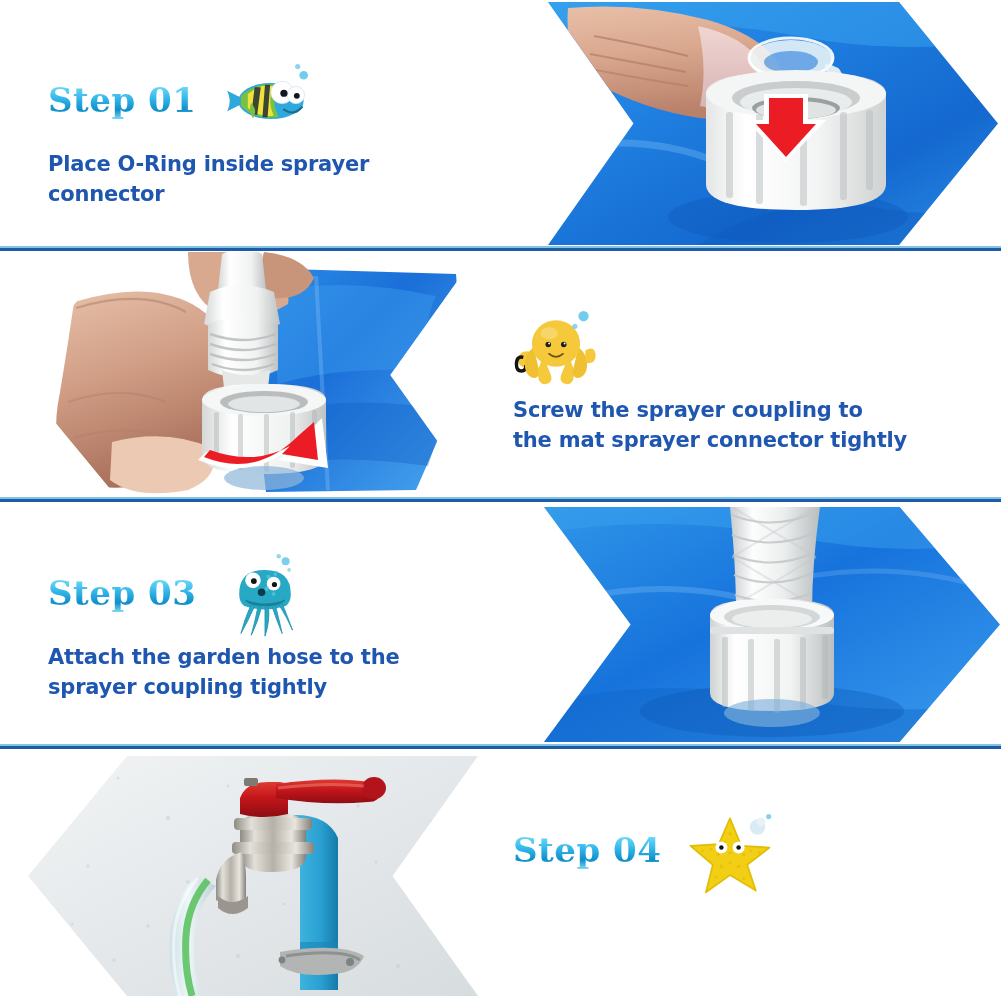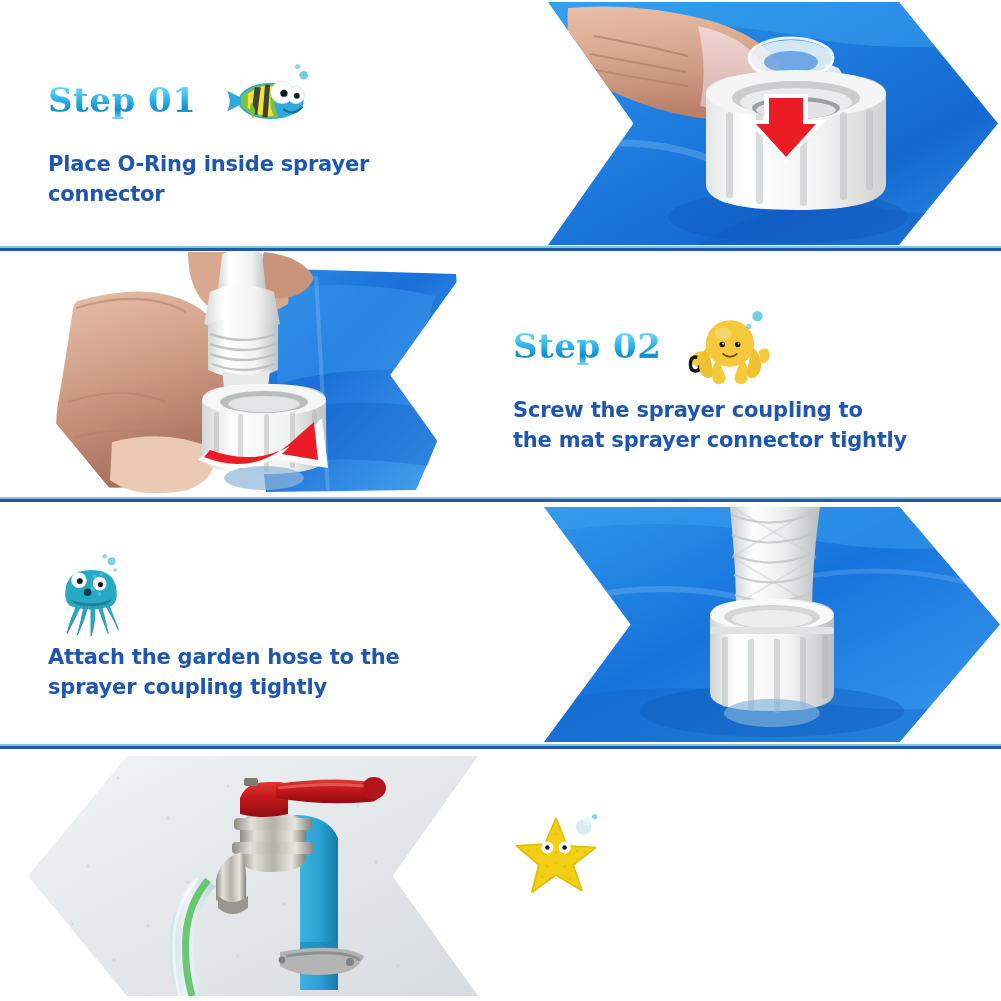--- a/index.html
+++ b/index.html
@@ -310,21 +310,20 @@
             <path d="M182 208 Q240 232 286 186 L306 166 L312 216 L262 208 L280 192 Q238 220 190 200 Z" fill="#ffffff"></path>
             <path d="M188 205 Q240 226 282 184 L298 170 L302 208 L266 202 L274 194 Q238 214 194 198 Z" fill="#ec1c24"></path>
           </g>
         </svg>
       </div>
     </div>
 
     <div class="text-block" style="left:505px; width:490px;">
       <div class="text-inner" style="top:52px;">
         <div class="step-head">
-          <span class="step-label">Step 02</span>
           <svg class="mascot" viewBox="0 0 100 100">
             <path d="M22 56 q-12 -4 -16 6 q-2 10 8 12 q6 0 6 -8 q0 -6 -4 -6" fill="#f5c93b"></path>
             <path d="M12 62 q-8 -2 -8 8 q0 8 6 8 q5 0 5 -7" fill="none" stroke="#141414" stroke-width="4"></path>
             <path d="M24 50 q-12 10 -10 24 q2 12 12 12 q6 -2 4 -10" fill="#f0c033"></path>
             <path d="M36 62 q-10 14 -6 26 q4 8 12 4 q5 -4 1 -12" fill="#f5c93b"></path>
             <path d="M64 62 q10 14 6 26 q-4 8 -12 4 q-5 -4 -1 -12" fill="#f5c93b"></path>
             <path d="M76 50 q12 10 10 24 q-2 12 -12 12 q-6 -2 -4 -10" fill="#f0c033"></path>
             <path d="M84 54 q10 -6 12 4 q1 10 -8 11 q-5 -1 -4 -8" fill="#f5c93b"></path>
             <ellipse cx="50" cy="46" rx="28" ry="27" fill="#f5c93b"></ellipse>
             <ellipse cx="42" cy="34" rx="10" ry="7" fill="#f8dc7e" opacity="0.7"></ellipse>
@@ -346,20 +345,21 @@
   <div class="divider div-2">
     <div class="lite"></div>
       <div class="dark"></div>
   </div>
 
   <div class="step-row row-3">
 
     <div class="text-block" style="left:40px; width:450px;">
       <div class="text-inner" style="top:48px;">
         <div class="step-head">
+          <span class="step-label">Step 03</span>
           <svg class="mascot" viewBox="0 0 100 100">
             <path d="M20 50 q0 -28 30 -28 q30 0 30 28 q0 10 -6 14 q-24 8 -48 0 q-6 -4 -6 -14 Z" fill="#27a8c4"></path>
             <path d="M26 56 q24 10 48 0 q-4 8 -24 8 q-20 0 -24 -8 Z" fill="#1b7f99"></path>
             <g fill="#27a8c4" stroke="#1f94ad" stroke-width="1">
               <path d="M34 62 q-8 18 -12 34 q8 -14 16 -32 Z"></path>
               <path d="M42 64 q-4 20 -8 34 q8 -16 12 -33 Z"></path>
               <path d="M50 65 q0 20 0 34 q6 -18 4 -34 Z"></path>
               <path d="M58 64 q6 18 12 32 q-4 -18 -8 -33 Z"></path>
               <path d="M66 62 q10 16 16 30 q-6 -16 -12 -31 Z"></path>
             </g>
@@ -530,20 +530,21 @@
           <path d="M168 120 q-24 26 -26 60 q-2 36 6 60 l26 0 q-10 -26 -8 -58 q2 -30 22 -52 Z" fill="url(#clearHose4)"></path>
           <path d="M180 124 q-20 24 -22 56 q-2 32 6 60" stroke="#55c05a" stroke-width="7" fill="none" opacity="0.85"></path>
           <path d="M170 122 q-22 26 -24 58 q-2 34 6 60" stroke="#ffffff" stroke-width="3" fill="none" opacity="0.5"></path>
         </svg>
       </div>
     </div>
 
     <div class="text-block" style="left:505px; width:470px;">
       <div class="text-inner" style="top:58px;">
         <div class="step-head">
+          <span class="step-label">Step 04</span>
           <svg class="mascot" viewBox="0 0 100 100">
             <path d="M50 12 L63 44 L96 46 L70 66 L80 96 L50 78 L22 98 L30 66 L4 44 L37 42 Z" fill="#f2cf14" stroke="#e0bd07" stroke-width="2" stroke-linejoin="round"></path>
             <g fill="#e3c20c" opacity="0.85">
               <circle cx="50" cy="30" r="2"></circle>
                 <circle cx="44" cy="40" r="1.8"></circle>
                 <circle cx="58" cy="40" r="1.8"></circle>
               <circle cx="36" cy="54" r="2"></circle>
                 <circle cx="50" cy="52" r="2"></circle>
                 <circle cx="66" cy="54" r="2"></circle>
               <circle cx="28" cy="48" r="1.7"></circle>

